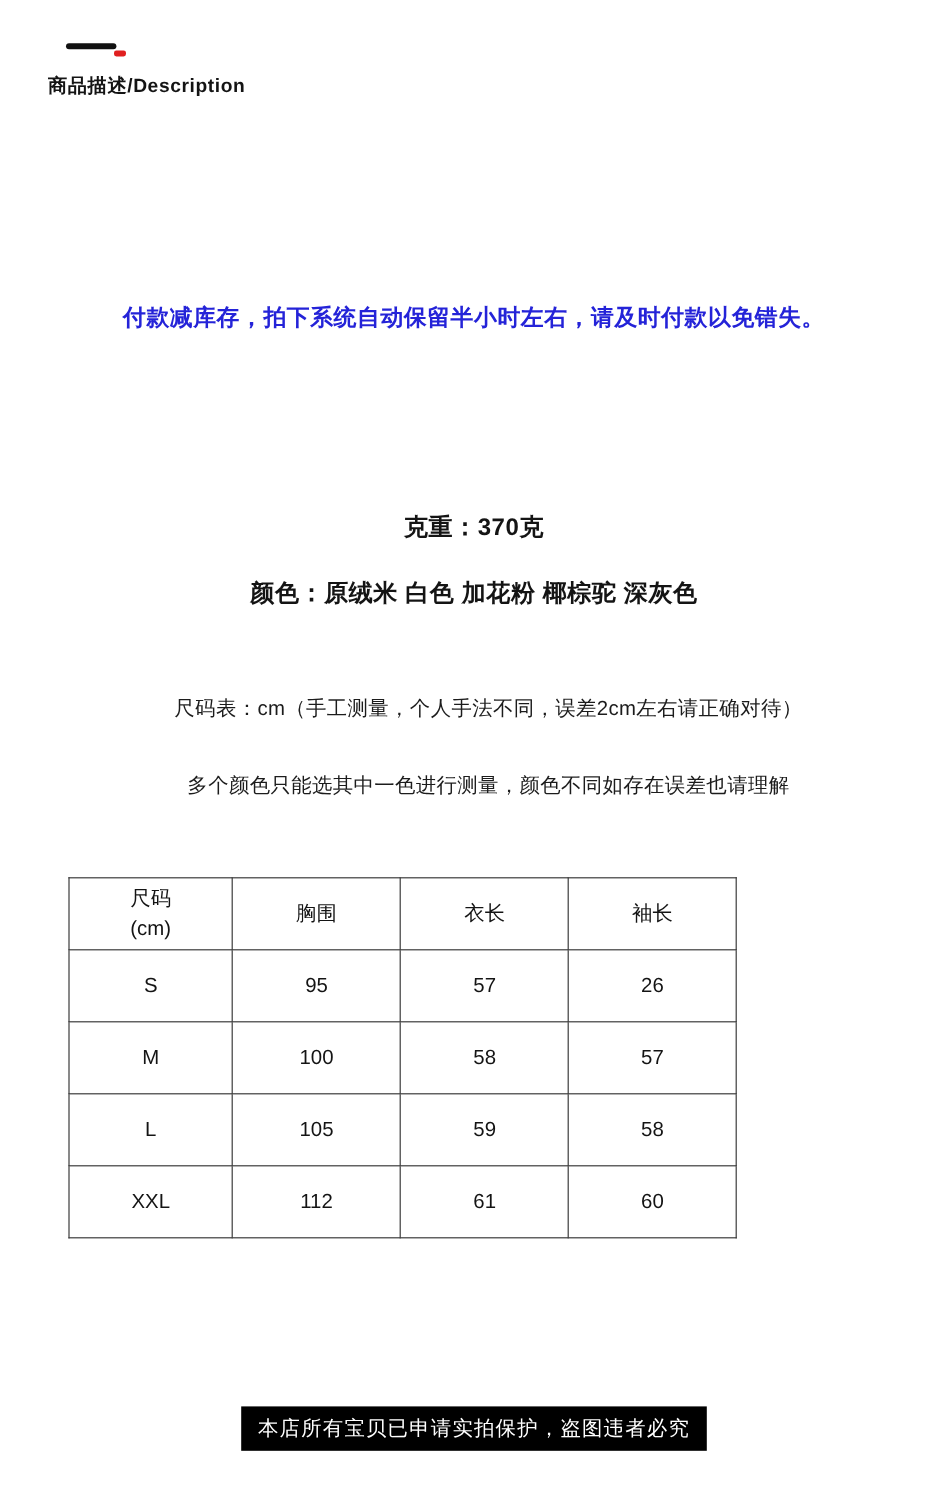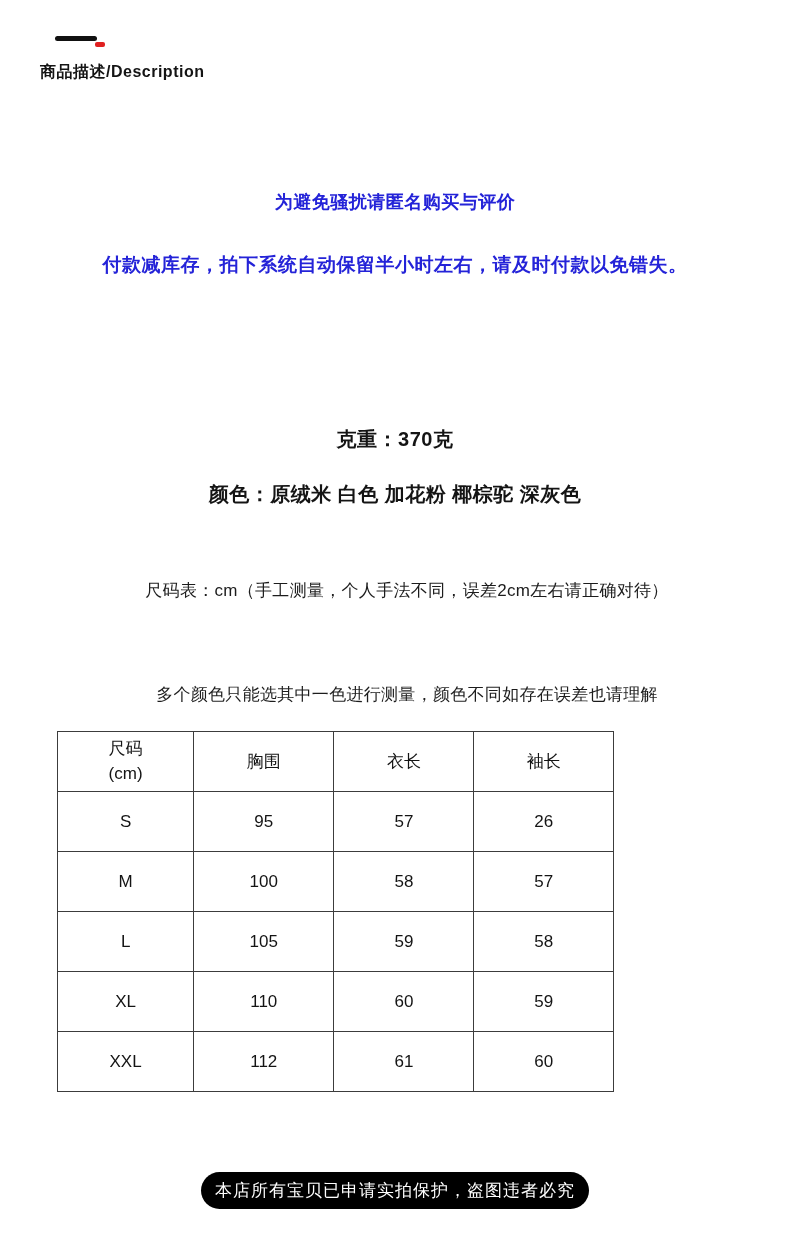--- a/index.html
+++ b/index.html
@@ -2,21 +2,21 @@
 <html style="--notice-blue: #2423d8; --footer-bg: #000000; --footer-text: #ffffff; --marker-black: #111111; --marker-red: #e02020;"><head>
 <meta charset="utf-8">
 <style>
   :root {
     --notice-blue: #2423d8;
     --footer-bg: #000000;
     --footer-text: #ffffff;
     --marker-black: #111111;
     --marker-red: #e02020;
   }
-  * { box-sizing: border-box; border-radius: 27px; }
+  * { box-sizing: border-box; }
   html, body { margin: 0; padding: 0; }
   body {
     width: 790px;
     height: 1240px;
     background: #ffffff;
     font-family: "Liberation Sans", "DejaVu Sans", sans-serif;
     color: #141414;
   }
   .page {
     position: relative;
@@ -94,21 +94,21 @@
     left: 0;
     right: 0;
     text-align: center;
     font-size: 17px;
     font-weight: 400;
     color: #1c1c1c;
     letter-spacing: 0.3px;
     padding-left: 24px;
   }
   .size-note-1 { top: 579px; }
-  .size-note-2 { top: 643px; margin-top: 40px; }
+  .size-note-2 { top: 643px; }
 
   .size-table {
     position: absolute;
     top: 731px;
     left: 57px;
     width: 557px;
     border-collapse: collapse;
     table-layout: fixed;
     font-size: 17px;
     color: #141414;
@@ -151,21 +151,20 @@
 
 <div class="page">
 
   <div class="section-marker">
     <span class="dash-black"></span>
     <span class="dash-red"></span>
   </div>
 
   <div class="page-title">商品描述/Description</div>
 
-  <div class="notice notice-anonymous">为避免骚扰请匿名购买与评价</div>
   <div class="notice notice-payment">付款减库存，拍下系统自动保留半小时左右，请及时付款以免错失。</div>
 
   <div class="spec spec-weight">克重：370克</div>
   <div class="spec spec-colors">颜色：原绒米 白色 加花粉 椰棕驼 深灰色</div>
 
   <div class="size-note size-note-1">尺码表：cm（手工测量，个人手法不同，误差2cm左右请正确对待）</div>
   <div class="size-note size-note-2">多个颜色只能选其中一色进行测量，颜色不同如存在误差也请理解</div>
 
   <table class="size-table">
     <thead>
@@ -192,26 +191,20 @@
         <td>58</td>
         <td>57</td>
       </tr>
       <tr>
         <td>L</td>
         <td>105</td>
         <td>59</td>
         <td>58</td>
       </tr>
       <tr>
-        <td>XL</td>
-        <td>110</td>
-        <td>60</td>
-        <td>59</td>
-      </tr>
-      <tr>
         <td>XXL</td>
         <td>112</td>
         <td>61</td>
         <td>60</td>
       </tr>
     </tbody>
   </table>
 
   <div class="footer-wrap">
     <span class="footer-bar">本店所有宝贝已申请实拍保护，盗图违者必究</span>

